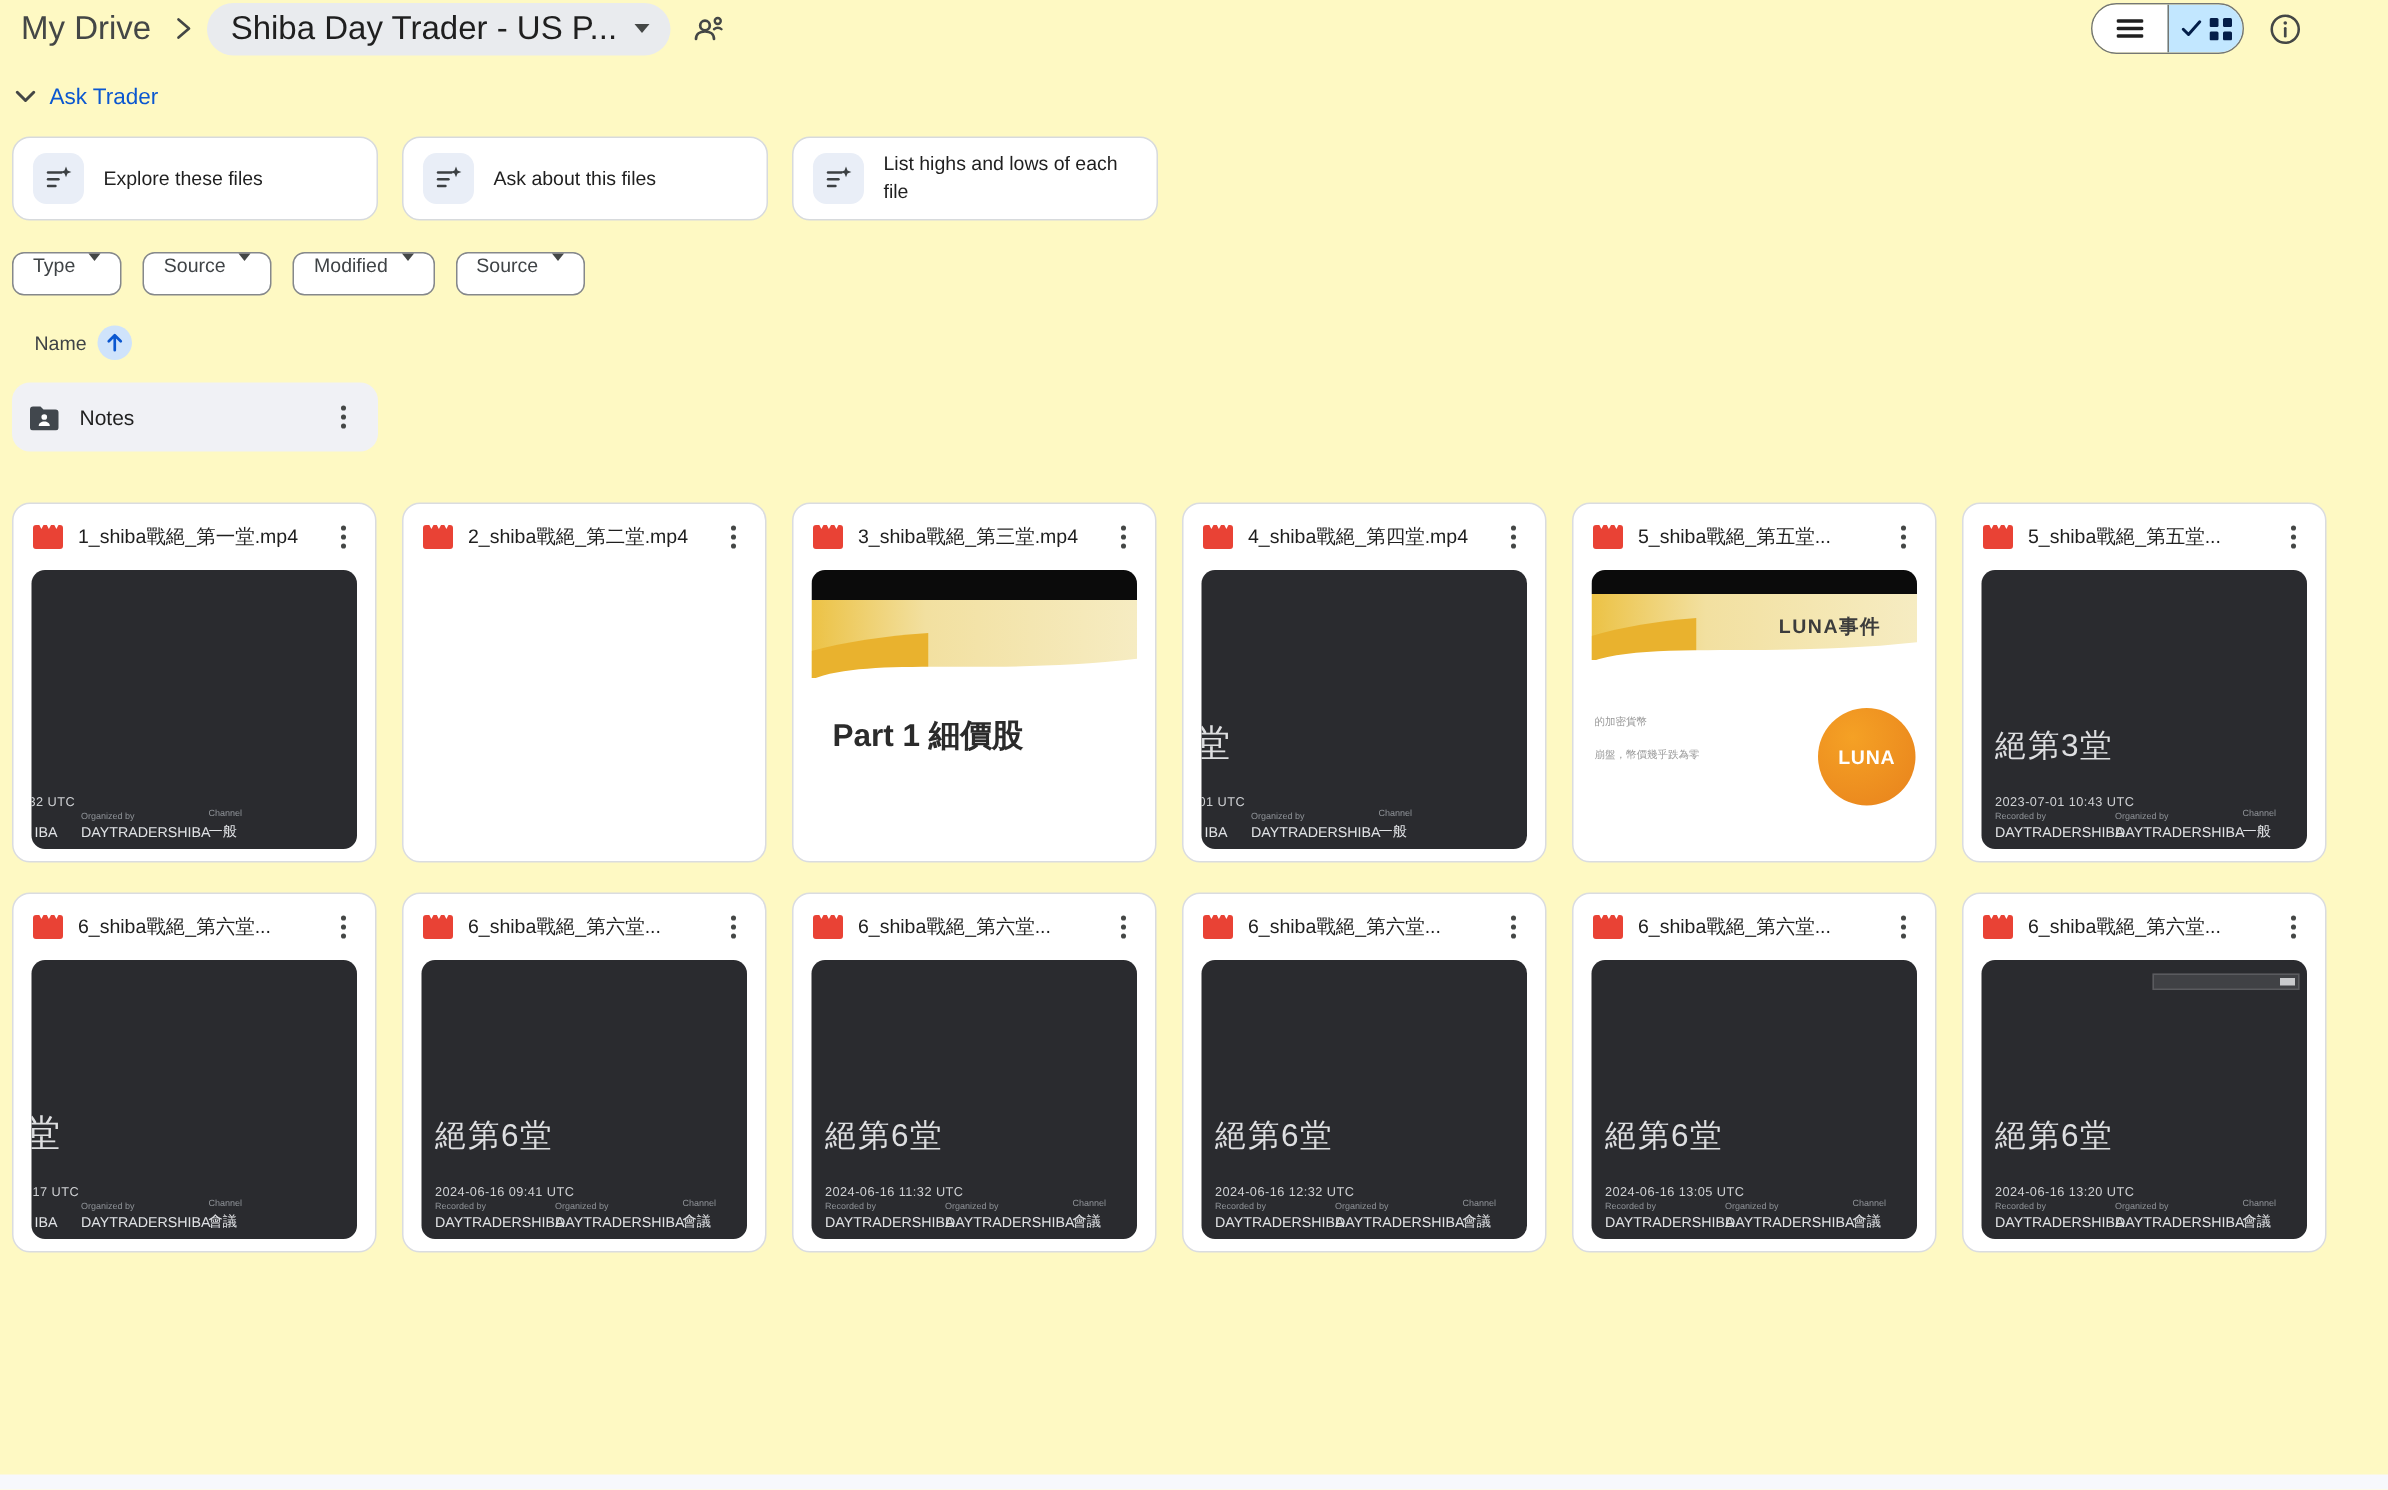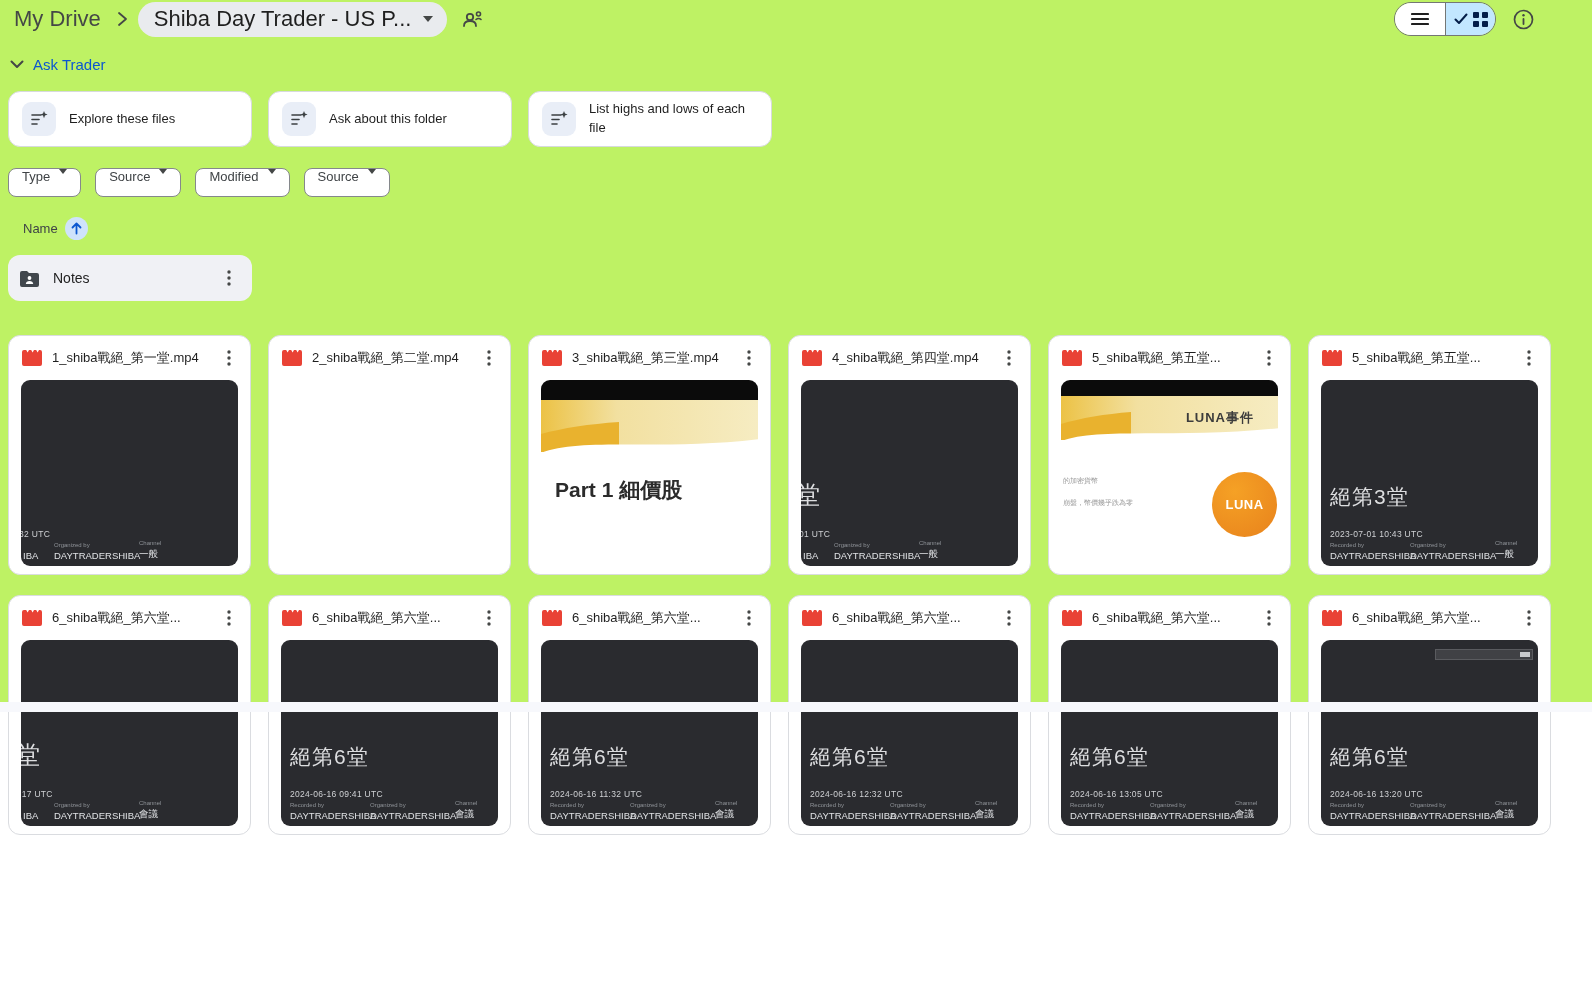--- a/index.html
+++ b/index.html
@@ -1,17 +1,17 @@
 <!DOCTYPE html>
 <html><head>
 <meta charset="utf-8">
 <style>
   * { margin:0; padding:0; box-sizing:border-box; }
   html,body { width:1592px; height:993px; background:#fff; font-family:"Liberation Sans", sans-serif; overflow:hidden; }
-  .page { position:relative; width:1592px; height:712px; background:#bef264; }
+  .page { position:relative; width:1592px; height:993px; background:#fef9c3; }
 
   
   .topbar { position:absolute; top:0; left:8px; right:8px; height:38px; display:flex; align-items:center; }
   .crumb-root { font-size:22px; color:#444746; padding:2px 6px; border-radius:18px; cursor:pointer; }
   .crumb-sep { margin:0 10px; display:flex; align-items:center; }
   .crumb-pill { display:flex; align-items:center; gap:12px; background:#e9ebee; border-radius:18px; height:35px; padding:0 14px 0 16px; cursor:pointer; }
   .crumb-pill .txt { font-size:22px; color:#1f1f1f; }
   .caret-down { width:0; height:0; border-left:5px solid transparent; border-right:5px solid transparent; border-top:6px solid #444746; }
   .shared-ic { margin-left:14px; display:flex; align-items:center; cursor:pointer; }
 
@@ -190,21 +190,21 @@
     <span class="sugg-ic">
       <svg width="18" height="18" viewBox="0 0 18 18">
           <g stroke="#3c4043" stroke-width="1.6" stroke-linecap="round">
             <line x1="2" y1="5" x2="11" y2="5"></line>
             <line x1="2" y1="9.5" x2="9" y2="9.5"></line>
             <line x1="2" y1="14" x2="7" y2="14"></line>
           </g>
           <path d="M14 1 l1 2.6 2.6 1 -2.6 1 -1 2.6 -1-2.6 -2.6-1 2.6-1 Z" fill="#3c4043"></path>
         </svg>
     </span>
-    <span class="sugg-label">Ask about this folder</span>
+    <span class="sugg-label">Ask about this files</span>
   </div>
   <div class="sugg-card" style="left:528px">
     <span class="sugg-ic">
       <svg width="18" height="18" viewBox="0 0 18 18">
           <g stroke="#3c4043" stroke-width="1.6" stroke-linecap="round">
             <line x1="2" y1="5" x2="11" y2="5"></line>
             <line x1="2" y1="9.5" x2="9" y2="9.5"></line>
             <line x1="2" y1="14" x2="7" y2="14"></line>
           </g>
           <path d="M14 1 l1 2.6 2.6 1 -2.6 1 -1 2.6 -1-2.6 -2.6-1 2.6-1 Z" fill="#3c4043"></path>

